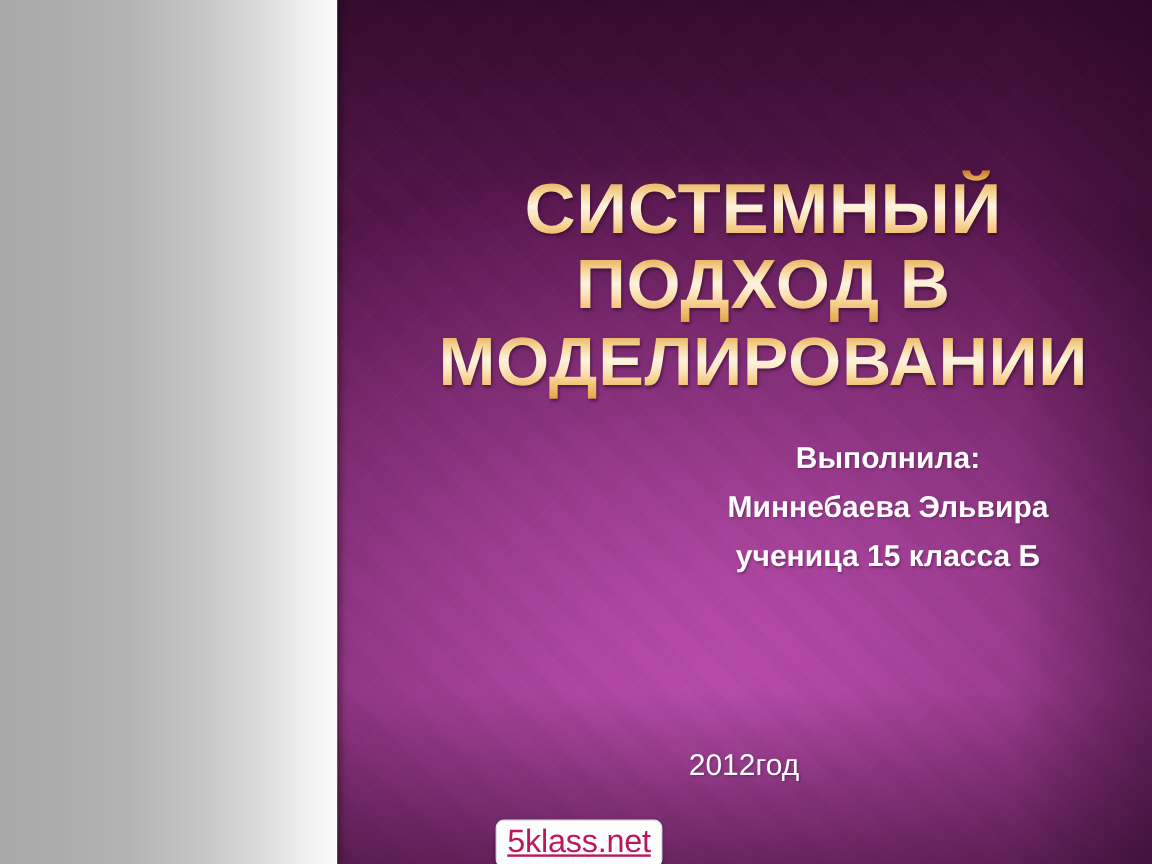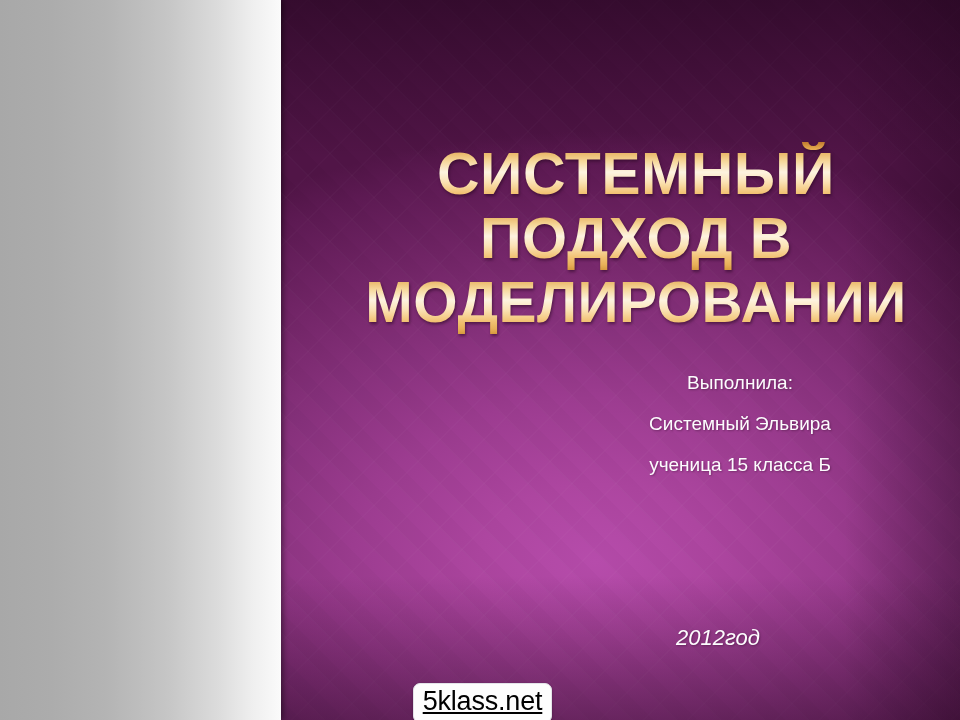--- a/index.html
+++ b/index.html
@@ -114,61 +114,60 @@
   
   .subtitle-block {
     position: absolute;
     left: 560px;
     top: 362px;
     width: 360px;
     text-align: center;
   }
   .subtitle-line {
     color: #fdfcfe;
-    font-size: 19px;
+    font-size: 25px;
     line-height: 41px;
-    font-weight: normal;
+    font-weight: bold;
     white-space: nowrap;
     text-shadow: 1px 1px 2px rgba(40,5,32,.35);
   }
 
   
   .year-line {
     position: absolute;
     left: 480px;
     top: 622px;
     width: 280px;
-    text-align: right;
+    text-align: center;
     color: #fdfcfe;
-    font-size: 22px;
+    font-size: 25px;
     line-height: 32px;
     white-space: nowrap;
     text-shadow: 1px 1px 2px rgba(40,5,32,.35);
-    font-style: italic;
   }
 
   
   .watermark {
     position: absolute;
     left: 413px;
     top: 683px;
     width: 139px;
     height: 40px;
     background: #fdfdfd;
     border: 1px solid #e3e3e8;
     border-radius: 7px;
     box-shadow: 0 1px 3px rgba(0,0,0,.25);
     display: flex;
     align-items: flex-start;
     justify-content: center;
     box-sizing: border-box;
     padding-top: 1px;
   }
   .watermark-link {
-    color: #000000;
+    color: #be185d;
     font-family: "Liberation Sans", sans-serif;
     font-size: 27px;
     line-height: 32px;
     text-decoration: underline;
     text-underline-offset: 2px;
     letter-spacing: -.2px;
   }
 </style>
 </head>
 <body>
@@ -182,21 +181,21 @@
   <div class="left-panel"></div>
 
   <div class="title-block">
     <div class="title-line l1">Системный</div>
     <div class="title-line l2">подход в</div>
     <div class="title-line l3">моделировании</div>
   </div>
 
   <div class="subtitle-block">
     <div class="subtitle-line">Выполнила:</div>
-    <div class="subtitle-line">Системный Эльвира</div>
+    <div class="subtitle-line">Миннебаева Эльвира</div>
     <div class="subtitle-line">ученица 15 класса Б</div>
   </div>
 
   <div class="year-line">2012год</div>
 
   <div class="watermark">
     <span class="watermark-link">5klass.net</span>
   </div>
 
 </div>

